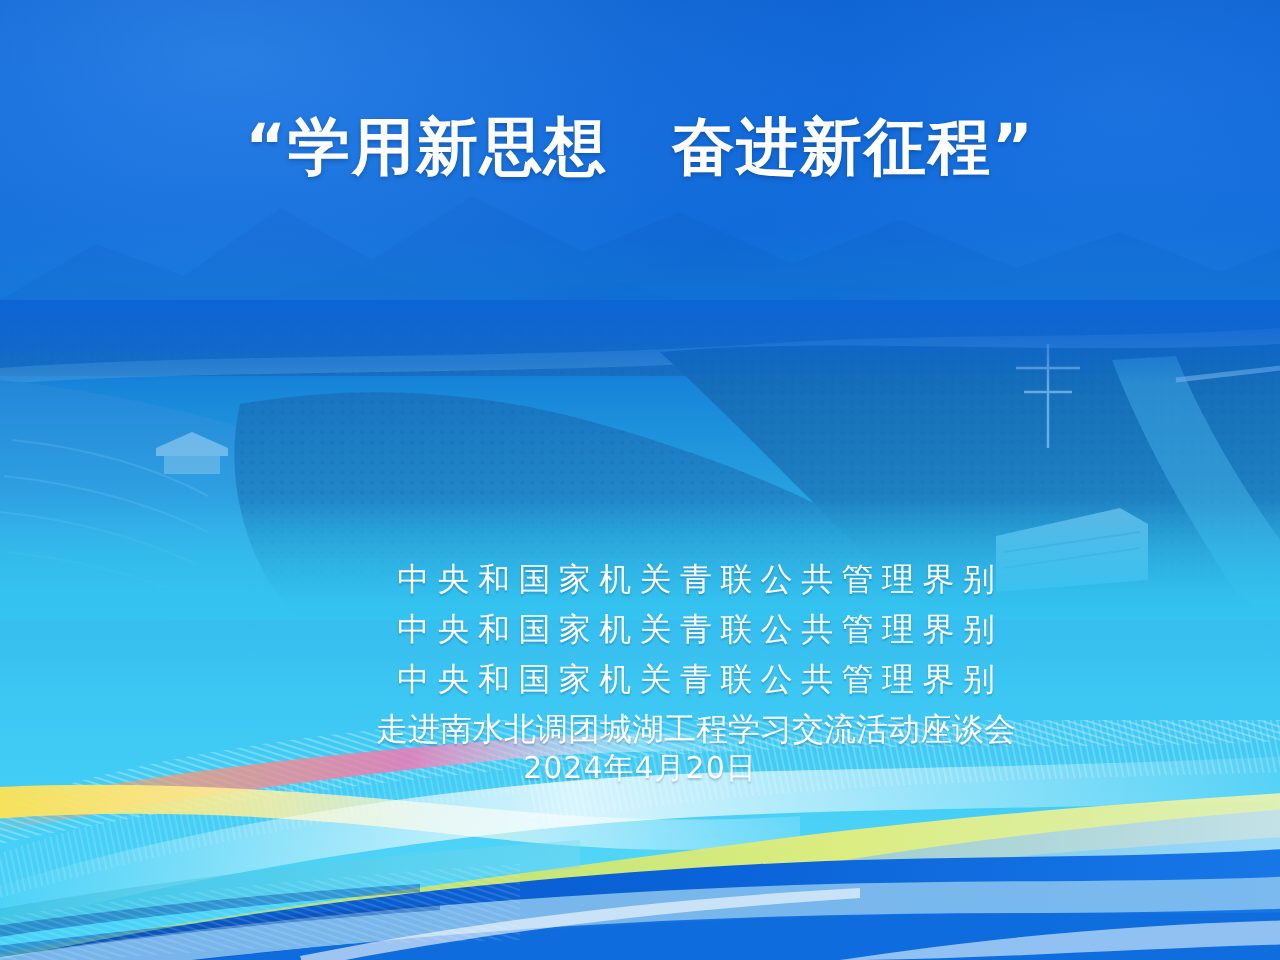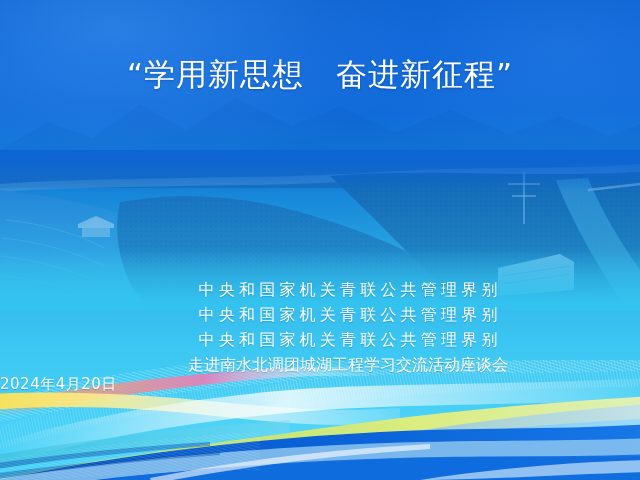--- a/index.html
+++ b/index.html
@@ -74,21 +74,21 @@
     background:linear-gradient(to bottom, rgba(47,178,230,0), rgba(52,195,240,.92));
   }
 
   
   .title-wrap{
     position:absolute;left:0;top:58px;width:640px;text-align:center;
     z-index:9;
   }
   .title-line{
     color:#ffffff;
-    font-weight:normal;
+    font-weight:bold;
     line-height:1.04;
     white-space:nowrap;
     text-shadow:0 1px 2px rgba(0,40,100,.35);
     font-family:"DejaVu Sans","Liberation Sans",sans-serif;
   }
   .title-1{font-size:31px;letter-spacing:1px;}
   .title-2{font-size:31px;letter-spacing:0px;margin-top:13px;}
 
   .orgs{
     position:absolute;left:0;top:277px;width:640px;text-align:center;z-index:9;margin-left:28px;
@@ -98,21 +98,21 @@
     font-size:16px;
     line-height:25px;
     white-space:nowrap;
     font-family:"DejaVu Sans","Liberation Sans",sans-serif;
     text-shadow:0 1px 1px rgba(0,60,120,.28);
   }
   .org-spaced{letter-spacing:4.2px;text-indent:4.2px;}
   .org-tight{letter-spacing:0px;}
 
   .date{
-    position:absolute;left:0;top:375px;width:640px;text-align:left;z-index:9;
+    position:absolute;left:0;top:375px;width:640px;text-align:center;z-index:9;
     color:#ffffff;font-size:15px;letter-spacing:.5px;
     font-family:"DejaVu Sans","Liberation Sans",sans-serif;
     text-shadow:0 1px 1px rgba(0,60,120,.25);
   }
 
   
   .waves{
     position:absolute;left:0;bottom:0;width:640px;height:120px;z-index:5;
   }
   .waves svg{display:block;width:640px;height:120px;}

